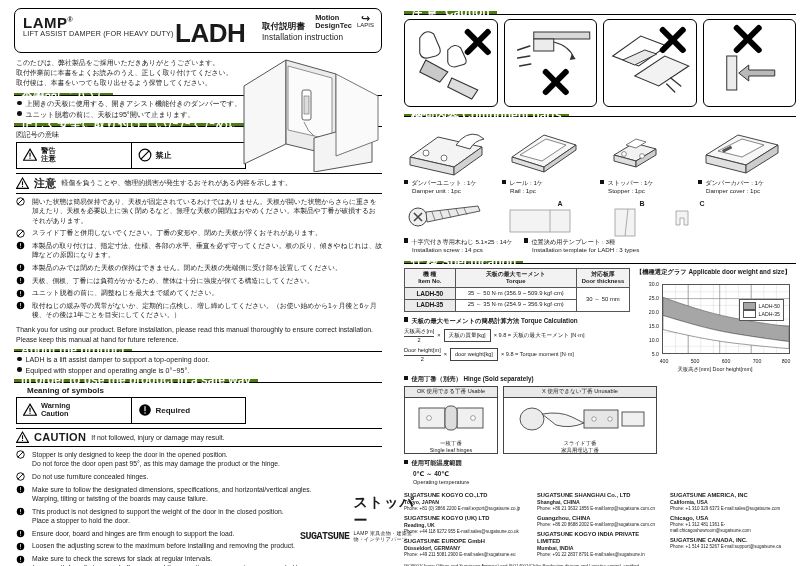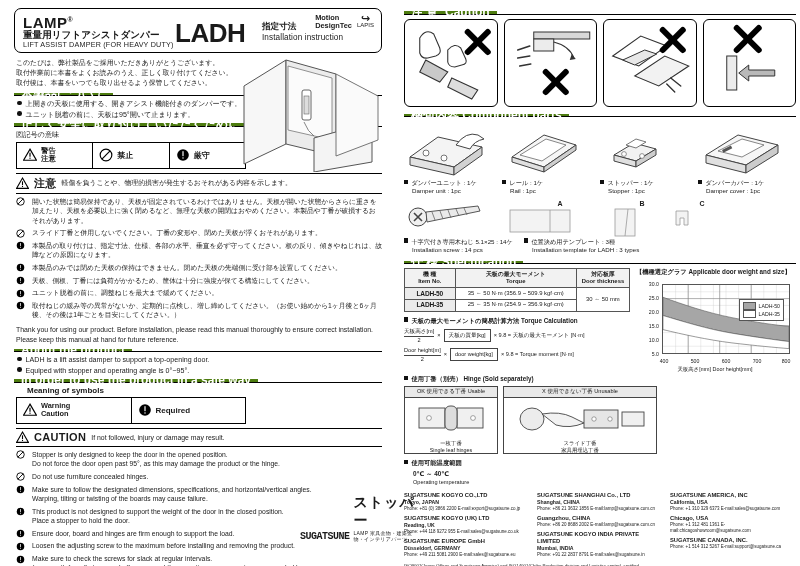--- a/index.html
+++ b/index.html
@@ -116,25 +116,24 @@
 </style>
 </head>
 <body>
 
 <div class="page">
 
   <div class="col-l">
 
     <div class="hdr">
       <div class="lamp"><span>LAMP</span><sup>®</sup></div>
-      <div class="jp-title">重量用リフトアシストダンパー</div>
       <div class="en-title">LIFT ASSIST DAMPER (FOR HEAVY DUTY)</div>
       <div class="ladh">LADH</div>
       <div class="instr">
-        <div class="j">指定寸法</div>
+        <div class="j">取付説明書</div>
         <div class="e">Installation instruction</div>
       </div>
       <div class="badges">
         <div class="mdt">
           <i>Motion</i>
           <i>DesignTec</i>
         </div>
         <div class="lapis">
           <span class="g">↪</span>
           <span>LAPIS</span>
@@ -169,28 +168,20 @@
             <rect x="11" y="16.5" width="2" height="2" fill="#000"></rect>
           </svg>
         <span class="lab2"><span>警告</span><br><span>注意</span></span>
       </div>
       <div class="symcell">
         <svg class="ico" viewBox="0 0 24 24">
             <circle cx="12" cy="12" r="10" fill="none" stroke="#000" stroke-width="2"></circle>
             <line x1="5" y1="19" x2="19" y2="5" stroke="#000" stroke-width="2"></line>
           </svg>
         <span>禁止</span>
-      </div>
-      <div class="symcell">
-        <svg class="ico" viewBox="0 0 24 24">
-            <circle cx="12" cy="12" r="10" fill="#000"></circle>
-            <rect x="11" y="5.5" width="2" height="8.5" fill="#fff"></rect>
-            <rect x="11" y="16" width="2" height="2.2" fill="#fff"></rect>
-          </svg>
-        <span>厳守</span>
       </div>
     </div>
 
     <div class="cautbar">
       <svg width="13" height="13" viewBox="0 0 24 24">
           <path d="M12 2 L23 21 H1 Z" fill="none" stroke="#000" stroke-width="2"></path>
           <rect x="11" y="8" width="2" height="7" fill="#000"></rect>
           <rect x="11" y="16.5" width="2" height="2" fill="#000"></rect>
         </svg>
       <span class="t1">注意</span>

